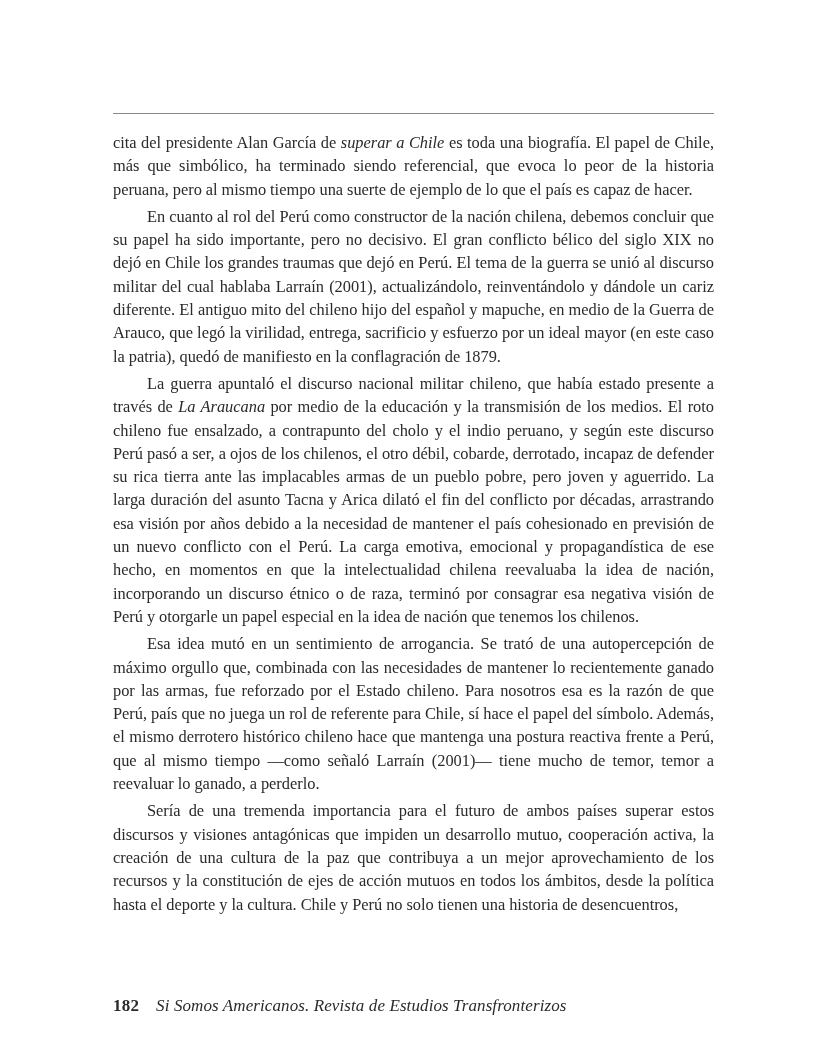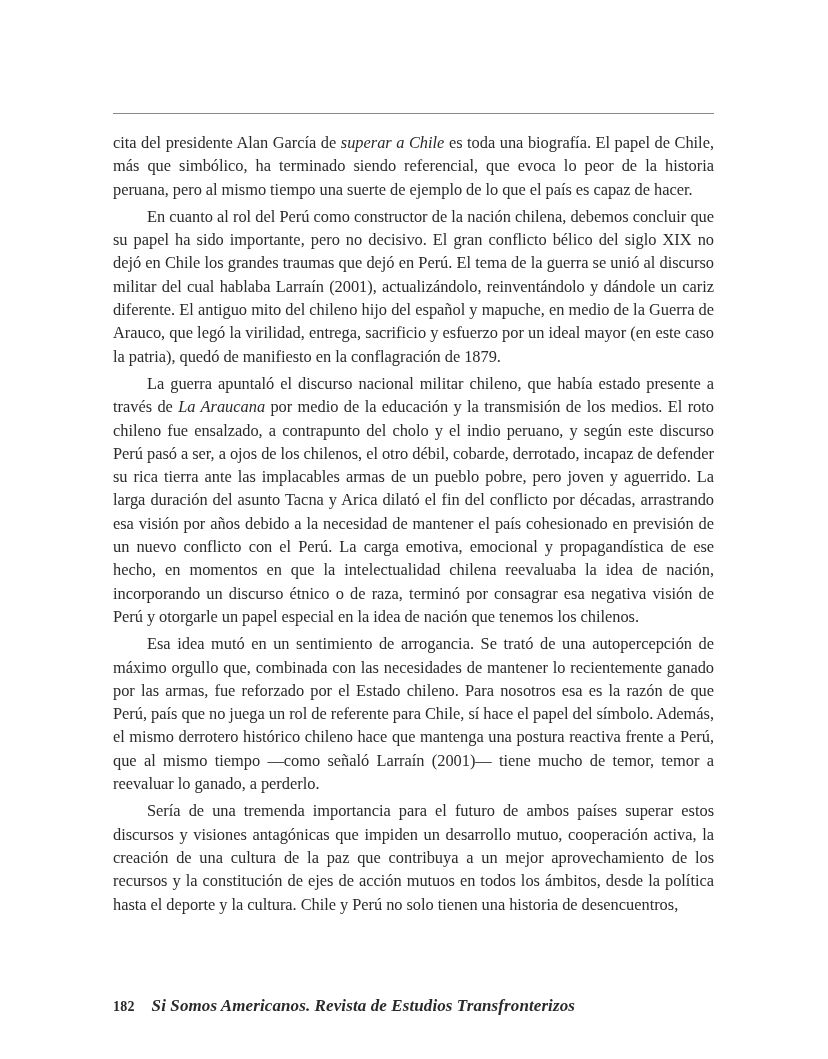--- a/index.html
+++ b/index.html
@@ -61,29 +61,29 @@
   .footer {
     position: absolute;
     left: 113px;
     top: 996px;
     width: 601px;
     display: flex;
     align-items: baseline;
     gap: 17px;
   }
   .footer-pagenum {
-    font-size: 14px;
+    font-size: 17px;
     font-weight: bold;
     color: #2a2a2a;
     letter-spacing: 0.2px;
   }
   .footer-journal {
     font-size: 17px;
     font-style: italic;
-    font-weight: bold;
+    font-weight: normal;
     color: #2a2a2a;
     letter-spacing: 0.1px;
   }
 </style>
 </head>
 <body>
 
 <div class="page">
 
   <div class="header-rule"></div>

